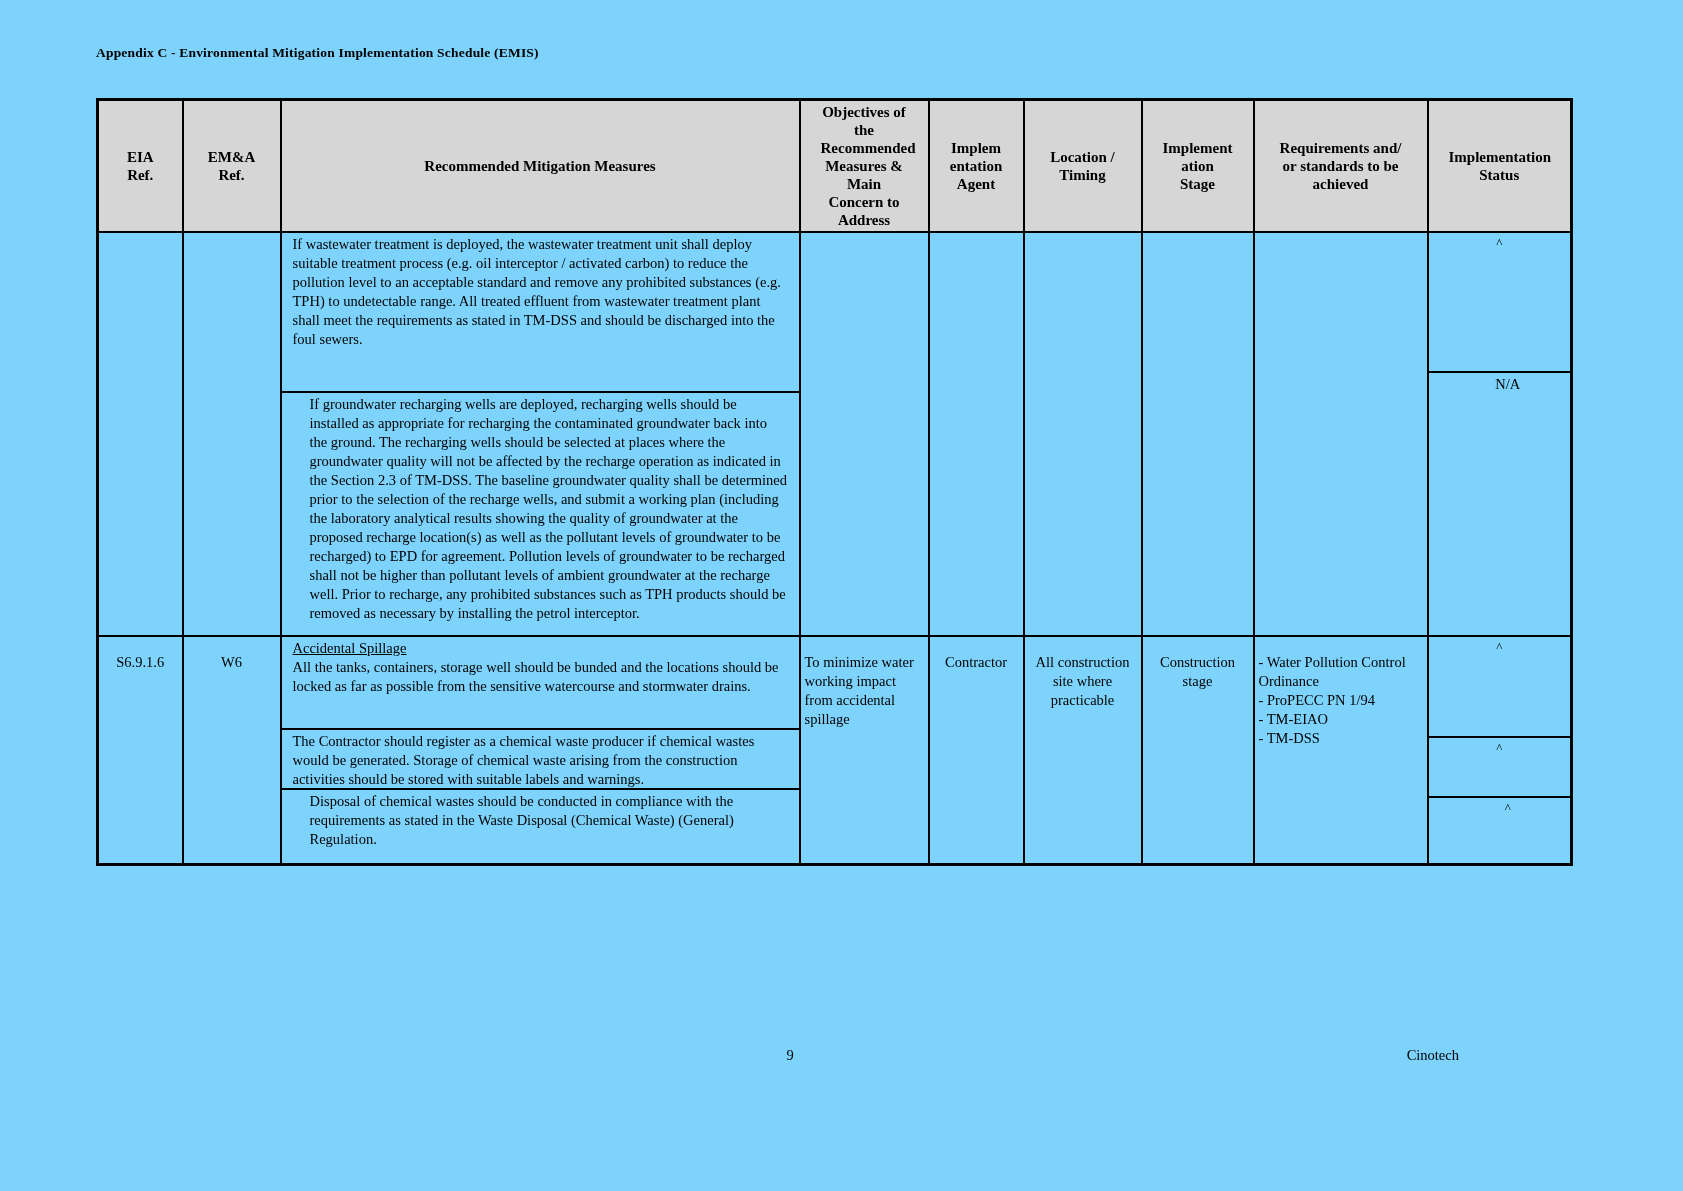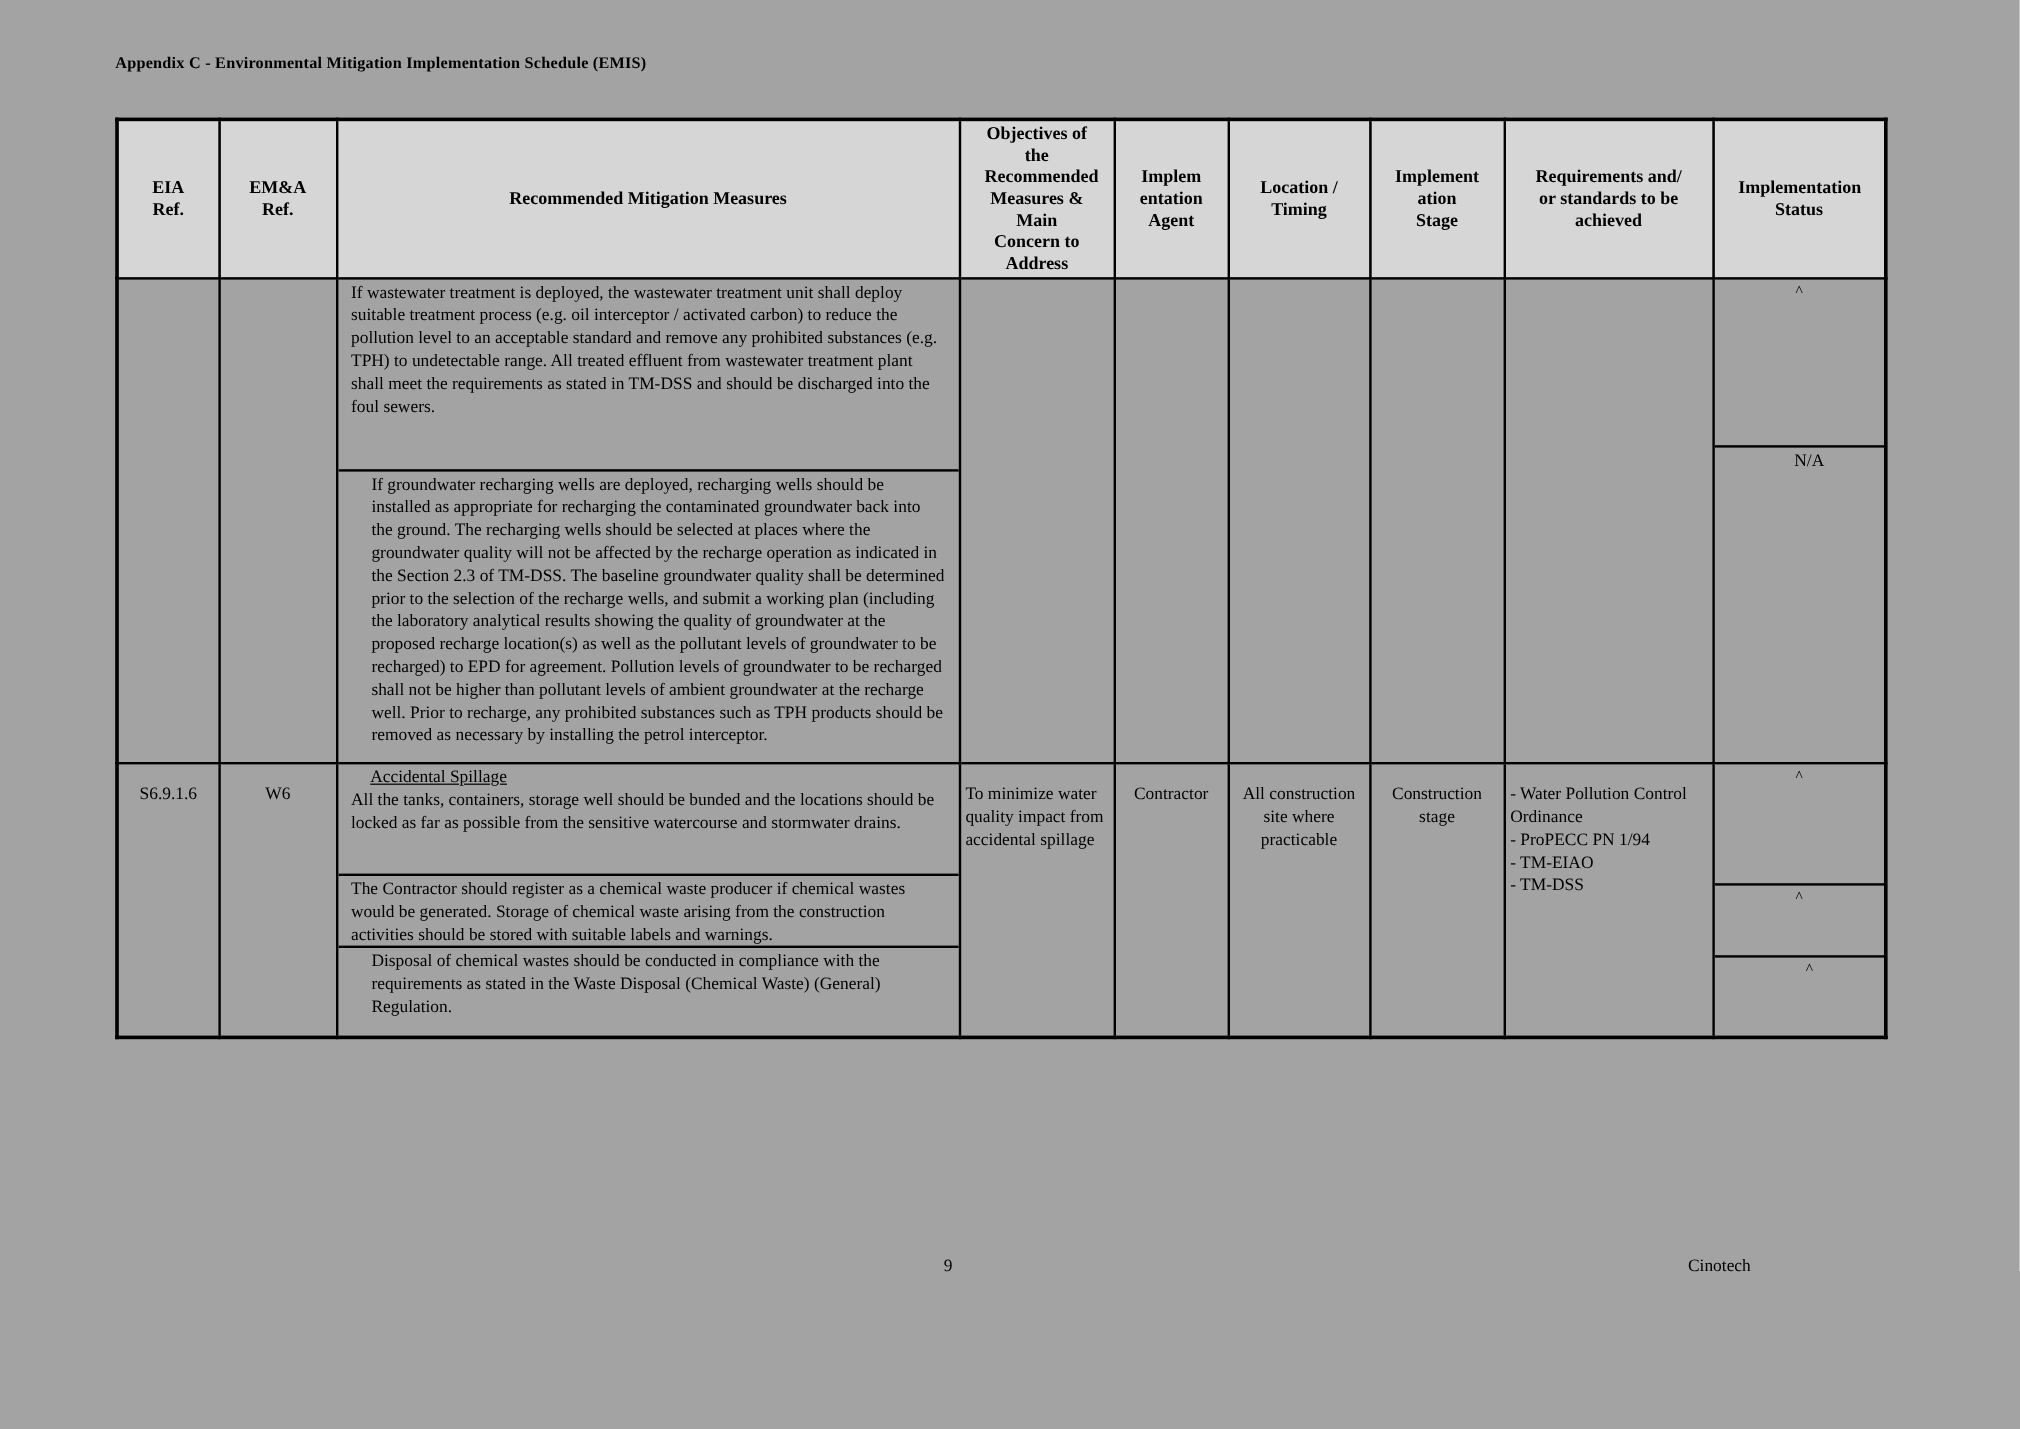--- a/index.html
+++ b/index.html
@@ -1,21 +1,21 @@
 <!DOCTYPE html>
 <html><head>
 <meta charset="utf-8">
 <style>
   * { margin: 0; padding: 0; box-sizing: border-box; }
   html, body { background: #e8e8e8; }
   .page {
     position: relative;
     width: 1683px;
     height: 1191px;
-    background: #a3a3a3;
+    background: #7dd3fc;
     font-family: "Liberation Serif", serif;
     color: #000;
     overflow: hidden;
   }
   .doc-title {
     position: absolute;
     left: 96px;
     top: 45px;
     font-size: 13.5px;
     font-weight: bold;
@@ -57,21 +57,21 @@
   .r2 .stack { height: 224px; }
   .sub { padding: 2px 11px; border-bottom: 2px solid #000; }
   .sub.last { border-bottom: none; flex: 1 1 auto; margin-left: 17px; }
   .mA1 { height: 160px; }
   .stA1 { height: 140px; }
   .mA2 { height: 93px; }
   .mB2 { height: 60px; }
   .sA2 { height: 101px; }
   .sB2 { height: 60px; }
   .c-center { text-align: center; }
-  .u { text-decoration: underline; margin-left: 16px; }
+  .u { text-decoration: underline; }
   .caret { font-size: 13px; line-height: 15px; }
   .req-line { }
   .footer-page-num {
     position: absolute;
     top: 1047px;
     left: 0;
     width: 1580px;
     text-align: center;
     font-size: 14.5px;
   }
@@ -142,21 +142,21 @@
         <td class="composite">
           <div class="stack">
             <div class="sub mA2">
               <div class="u">Accidental Spillage</div>
               <div>All the tanks, containers, storage well should be bunded and the locations should be locked as far as possible from the sensitive watercourse and stormwater drains.</div>
             </div>
             <div class="sub mB2">The Contractor should register as a chemical waste producer if chemical wastes would be generated.  Storage of chemical waste arising from the construction activities should be stored with suitable labels and warnings.</div>
             <div class="sub last">Disposal of chemical wastes should be conducted in compliance with the requirements as stated in the Waste Disposal (Chemical Waste) (General) Regulation.</div>
           </div>
         </td>
-        <td class="pad">To minimize water quality impact from accidental spillage</td>
+        <td class="pad">To minimize water working impact from accidental spillage</td>
         <td class="pad c-center">Contractor</td>
         <td class="pad c-center">All construction site where practicable</td>
         <td class="pad c-center">Construction stage</td>
         <td class="pad">
           <div class="req-line">- Water Pollution Control Ordinance</div>
           <div class="req-line">- ProPECC PN 1/94</div>
           <div class="req-line">- TM-EIAO</div>
           <div class="req-line">- TM-DSS</div>
         </td>
         <td class="composite">

